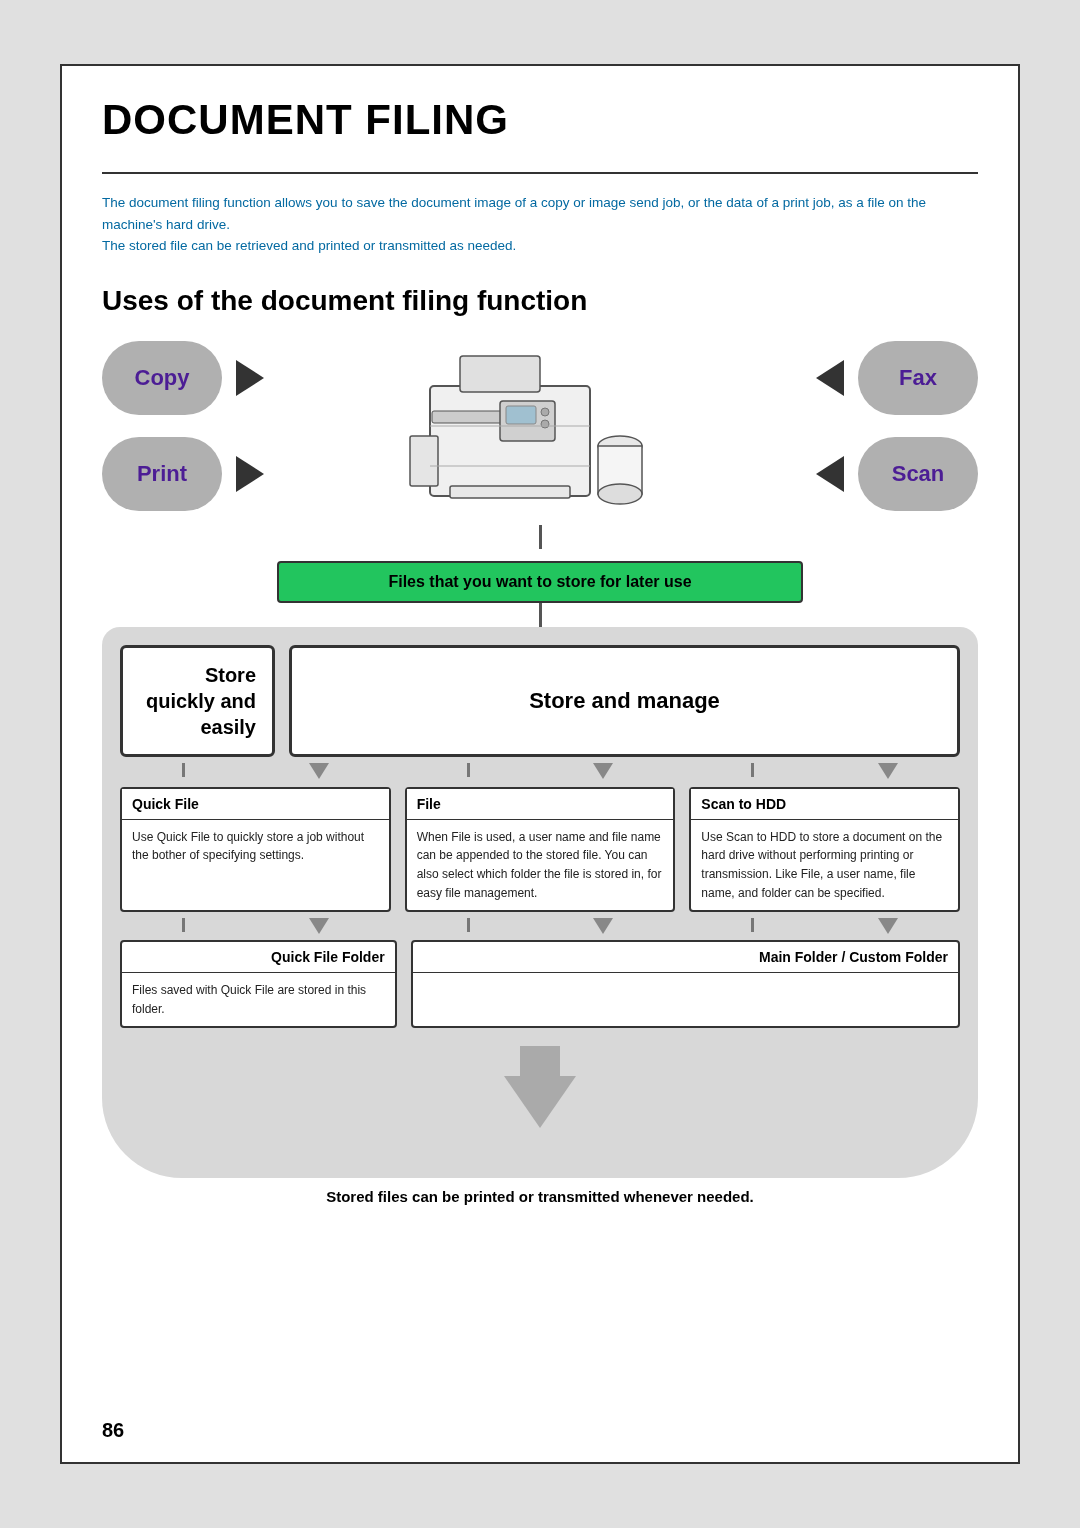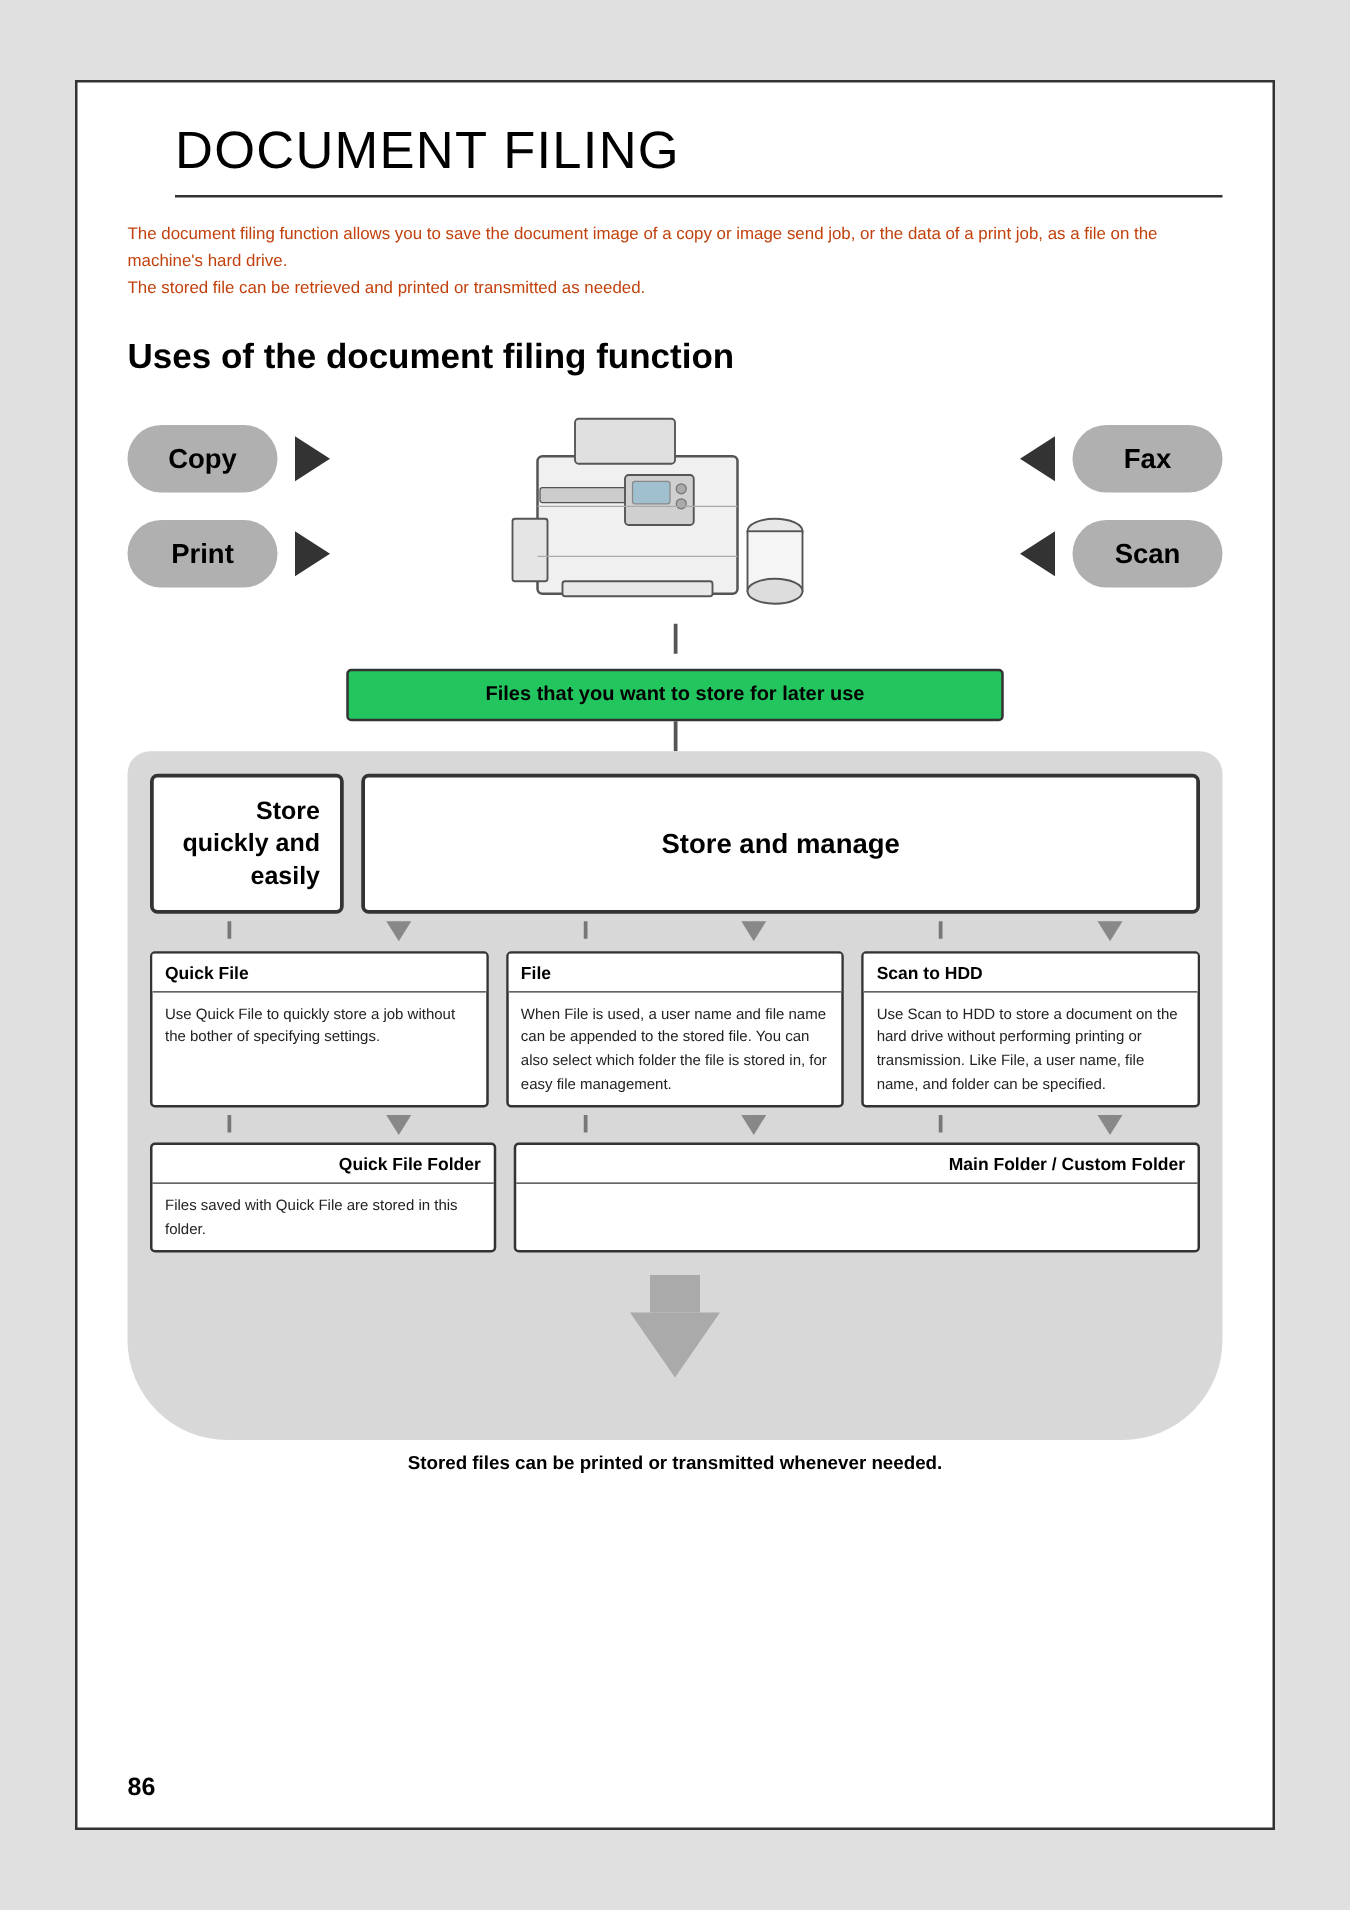--- a/index.html
+++ b/index.html
@@ -22,50 +22,49 @@
     }
     .page-number {
       position: absolute;
       bottom: 20px;
       left: 40px;
       font-size: 20px;
       font-weight: bold;
     }
     .title {
       font-size: 42px;
-      font-weight: 400;
+      font-weight: 700;
       border-bottom: 2px solid #333;
-      padding-bottom: 12px;
+      padding-bottom: 28px;
       margin-bottom: 18px;
       letter-spacing: 1px;
-      margin-left: 38px;
     }
     .intro-text {
       font-size: 13.5px;
       line-height: 1.6;
       margin-bottom: 28px;
-      color: #c2410c;
+      color: #0369a1;
     }
     .section-title {
       font-size: 28px;
       font-weight: 800;
       margin-bottom: 24px;
     }
     
     .diagram {
       position: relative;
       width: 100%;
     }
     .oval-label {
       background: #b0b0b0;
       border-radius: 50px;
-      padding: 14px 32px;
+      padding: 24px 32px;
       font-size: 22px;
       font-weight: 800;
-      color: #000000;
+      color: #4c1d95;
       display: inline-block;
       min-width: 120px;
       text-align: center;
     }
     .arrow-right {
       display: inline-block;
       width: 0;
       height: 0;
       border-top: 18px solid transparent;
       border-bottom: 18px solid transparent;

